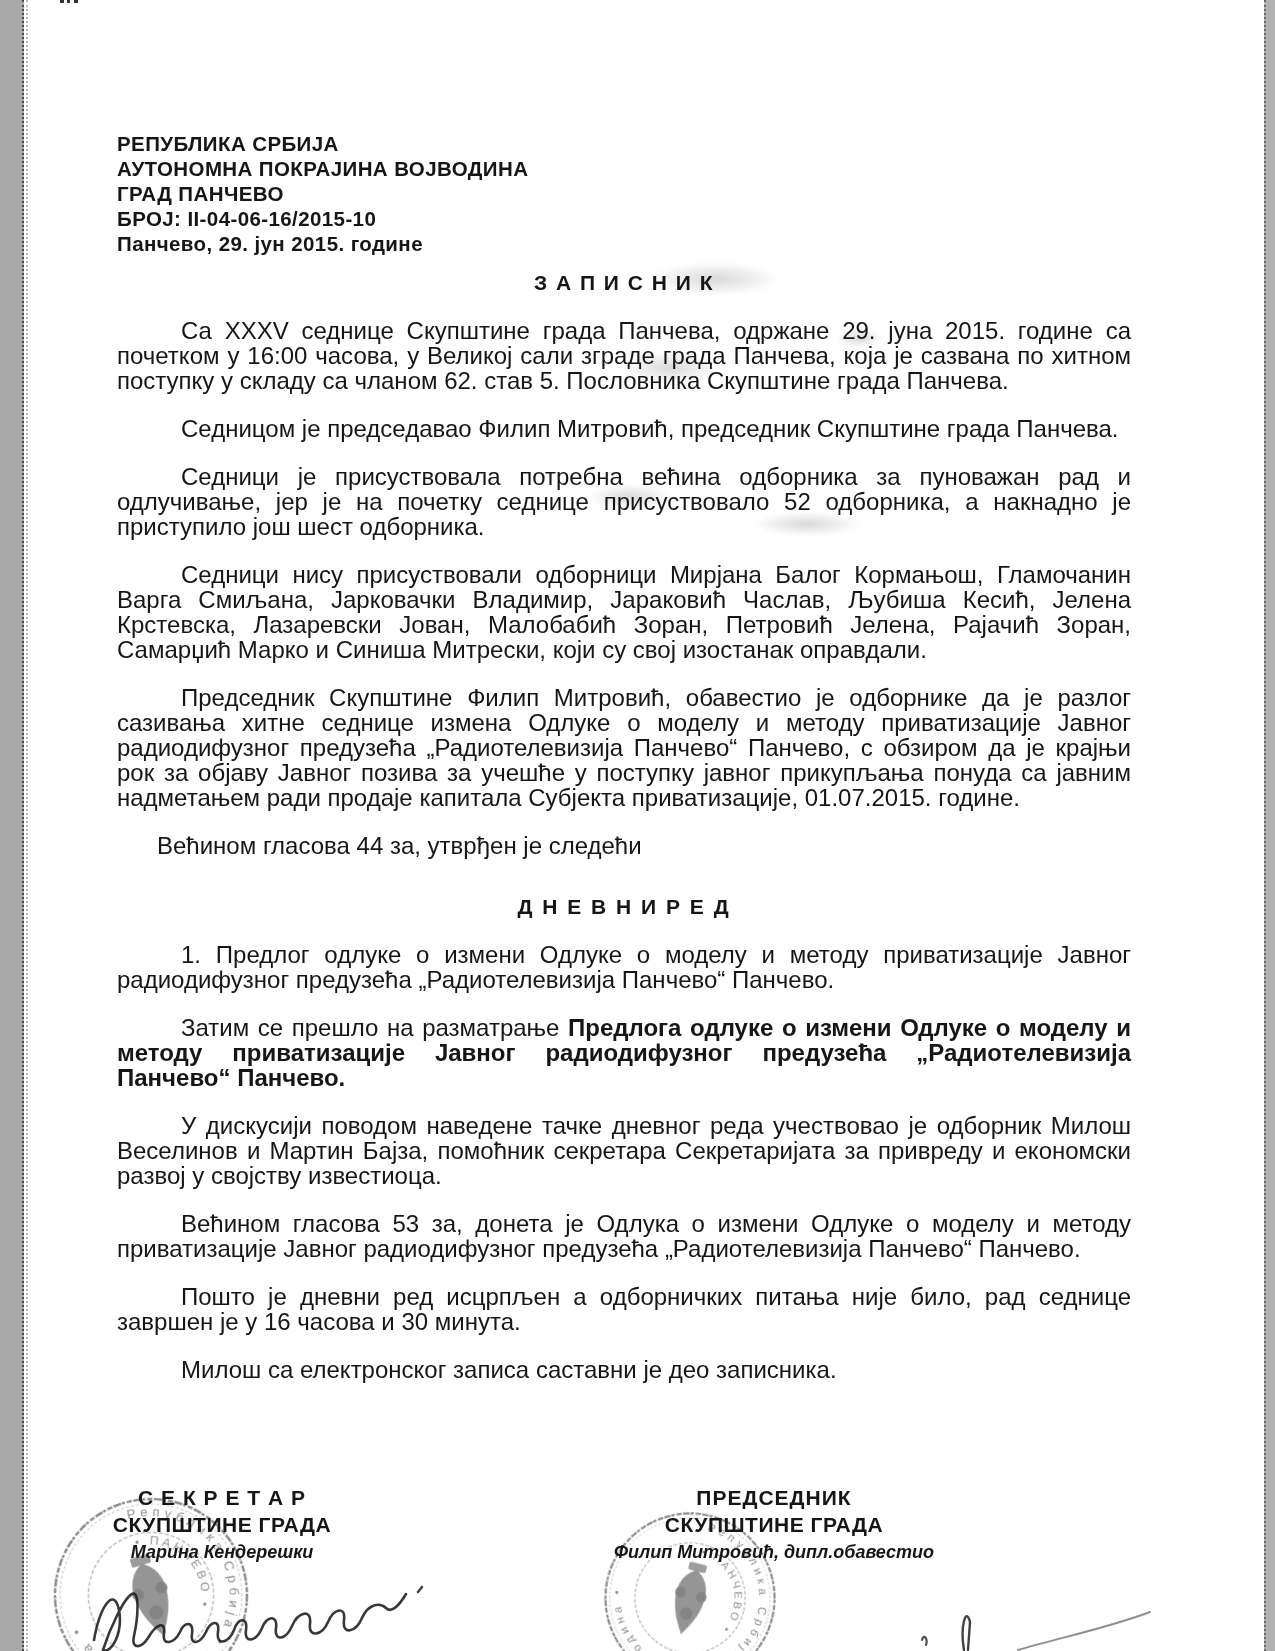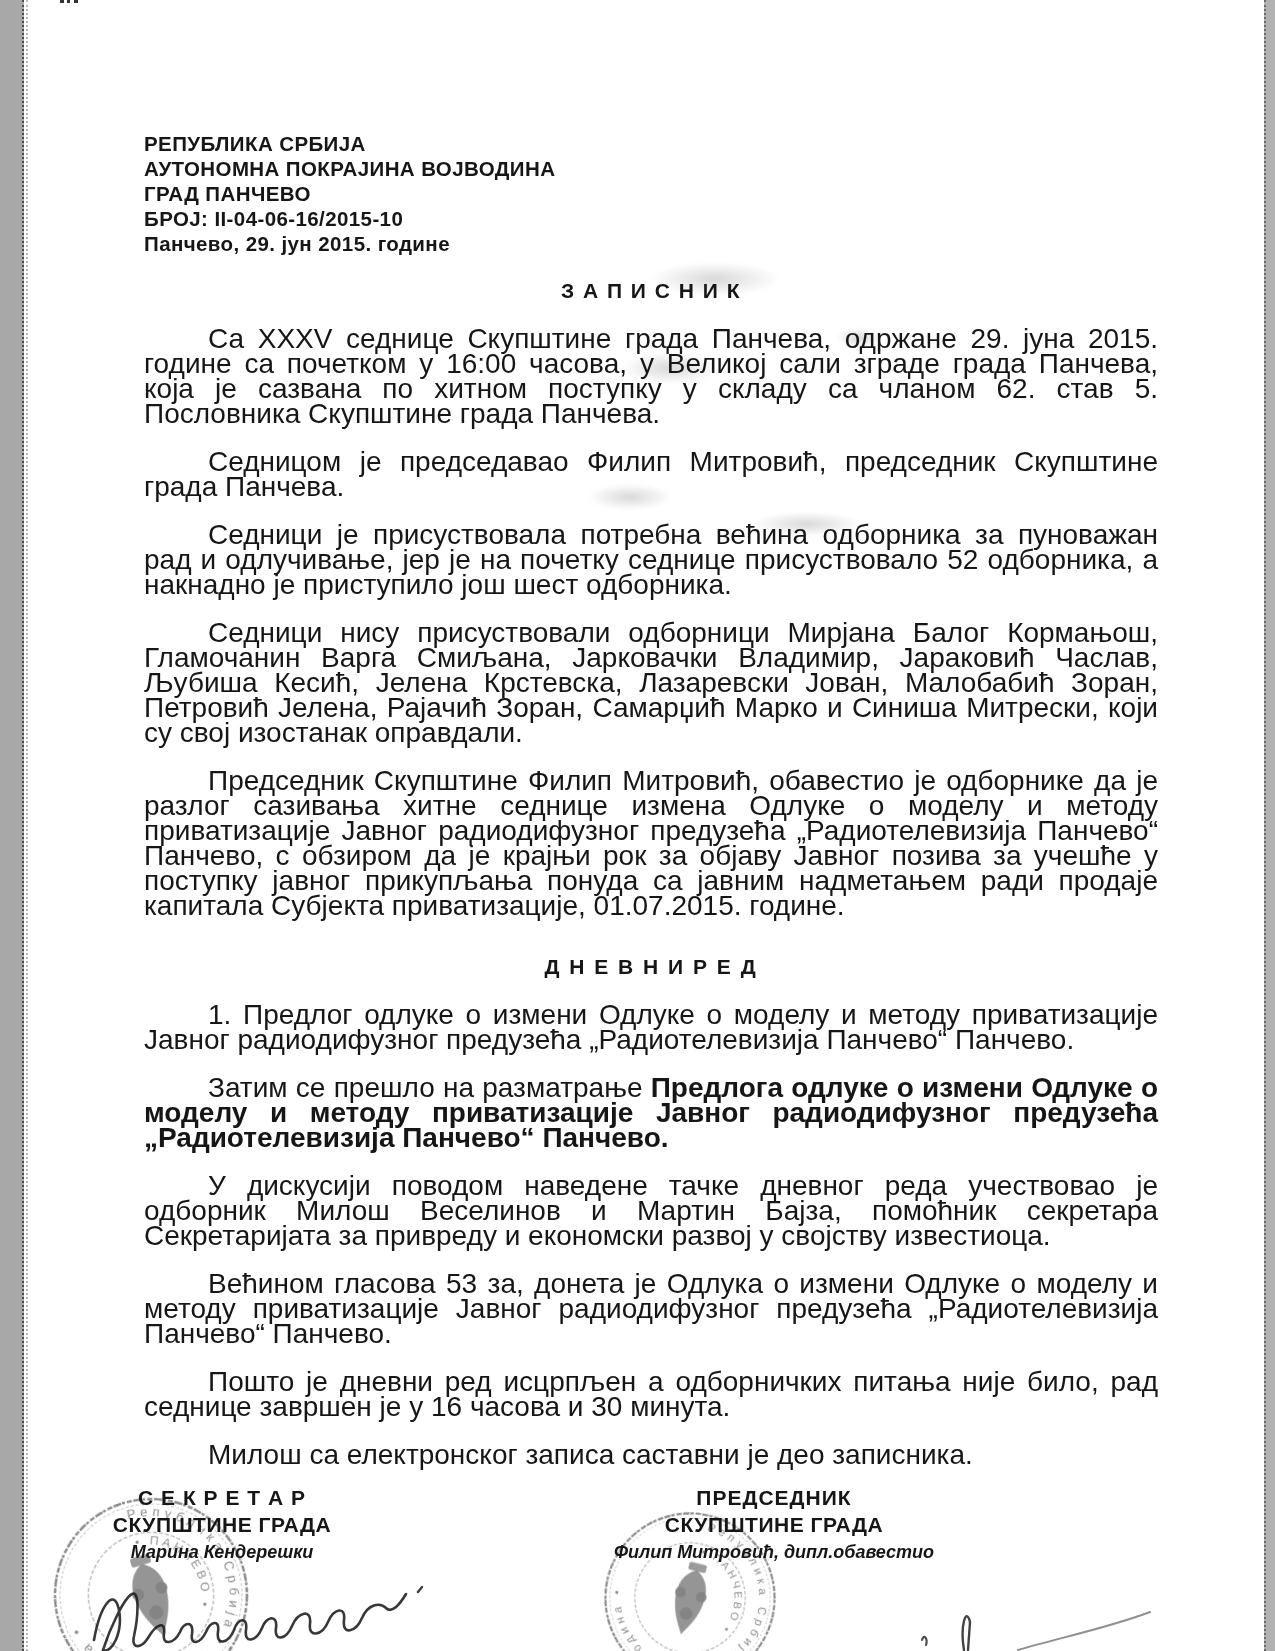--- a/index.html
+++ b/index.html
@@ -17,29 +17,29 @@
   .edge-left:after{
     content:""; position:absolute; right:-6px; top:0; width:2px; height:100%;
     border-right:2px dotted rgba(60,60,60,.35);
   }
   .edge-right{
     position:absolute; right:0; top:0; width:9px; height:1651px;
     background:#b2b2b2; border-left:2px dotted #6a6a6a; z-index:6;
   }
   
   .content{
-    position:absolute; left:144px; top:131px; width:1014px; z-index:3;
+    position:absolute; left:117px; top:131px; width:1014px; z-index:3;
   }
   .hdr-line{ font-weight:bold; font-size:20.5px; line-height:25px; letter-spacing:.4px; white-space:nowrap;}
   .doc-title{
     text-align:center; font-weight:bold; font-size:21px; line-height:25px;
-    margin-top:22px; letter-spacing:1.5px;
+    margin-top:14px; letter-spacing:1.5px;
   }
   p.body{
-    margin:23px 0 0 0; font-size:28px; line-height:25px;
+    margin:23px 0 0 0; font-size:24px; line-height:25px;
     text-align:justify; text-indent:64px;
   }
   p.small-indent{ text-indent:40px; }
   .agenda-heading{
     text-align:center; font-weight:bold; font-size:21px; line-height:25px;
     margin-top:36px; letter-spacing:2px;
   }
   .bold{ font-weight:bold; }
   
   .sig-block{ position:absolute; top:1484px; text-align:center; z-index:3; }
@@ -86,20 +86,21 @@
     <div class="hdr-line">БРОЈ: II-04-06-16/2015-10</div>
     <div class="hdr-line">Панчево, 29. јун 2015. године</div>
 
     <div class="doc-title">З А П И С Н И К</div>
 
     <p class="body">Са XXXV седнице Скупштине града Панчева, одржане 29. јуна 2015. године са почетком у 16:00 часова, у Великој сали зграде града Панчева, која је сазвана по хитном поступку у складу са чланом 62. став 5. Пословника Скупштине града Панчева.</p>
     <p class="body">Седницом је председавао Филип Митровић, председник Скупштине града Панчева.</p>
     <p class="body">Седници је присуствовала потребна већина одборника за пуноважан рад и одлучивање, јер је на почетку седнице присуствовало 52 одборника, а накнадно је приступило још шест одборника.</p>
     <p class="body">Седници нису присуствовали одборници Мирјана Балог Кормањош, Гламочанин Варга Смиљана, Јарковачки Владимир, Јараковић Часлав, Љубиша Кесић, Јелена Крстевска, Лазаревски Јован, Малобабић Зоран, Петровић Јелена, Рајачић Зоран, Самарџић Марко и Синиша Митрески, који су свој изостанак оправдали.</p>
     <p class="body">Председник Скупштине Филип Митровић, обавестио је одборнике да је разлог сазивања хитне седнице измена Одлуке о моделу и методу приватизације Јавног радиодифузног предузећа „Радиотелевизија Панчево“ Панчево, с обзиром да је крајњи рок за објаву Јавног позива за учешће у поступку јавног прикупљања понуда са јавним надметањем ради продаје капитала Субјекта приватизације, 01.07.2015. године.</p>
+    <p class="body small-indent">Већином гласова 44 за, утврђен је следећи</p>
 
     <div class="agenda-heading">Д Н Е В Н И   Р Е Д</div>
 
     <p class="body">1. Предлог одлуке о измени Одлуке о моделу и методу приватизације Јавног радиодифузног предузећа „Радиотелевизија Панчево“ Панчево.</p>
 
     <p class="body"><span>Затим се прешло на разматрање </span><span class="bold">Предлога одлуке о измени Одлуке о моделу и методу приватизације Јавног радиодифузног предузећа „Радиотелевизија Панчево“ Панчево.</span></p>
 
     <p class="body">У дискусији поводом наведене тачке дневног реда учествовао је одборник Милош Веселинов и Мартин Бајза, помоћник секретара Секретаријата за привреду и економски развој у својству известиоца.</p>
     <p class="body">Већином гласова 53 за, донета је Одлука о измени Одлуке о моделу и методу приватизације Јавног радиодифузног предузећа „Радиотелевизија Панчево“ Панчево.</p>
     <p class="body">Пошто је дневни ред исцрпљен а одборничких питања није било, рад седнице завршен је у 16 часова и 30 минута.</p>

